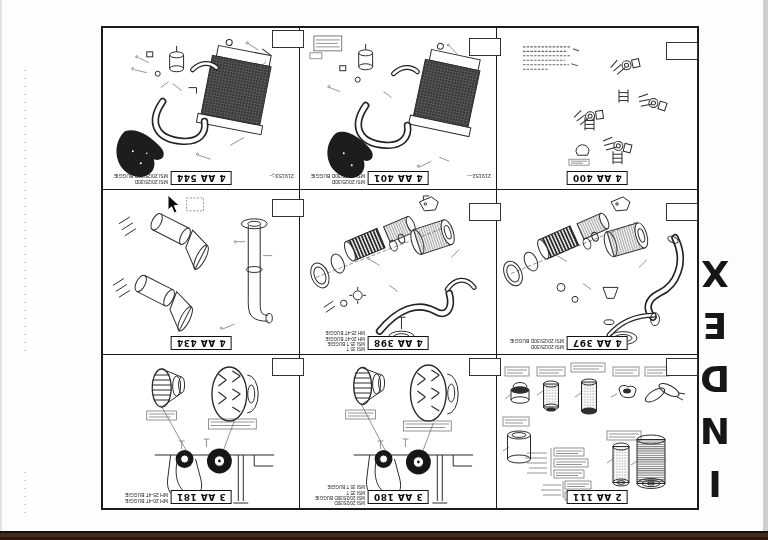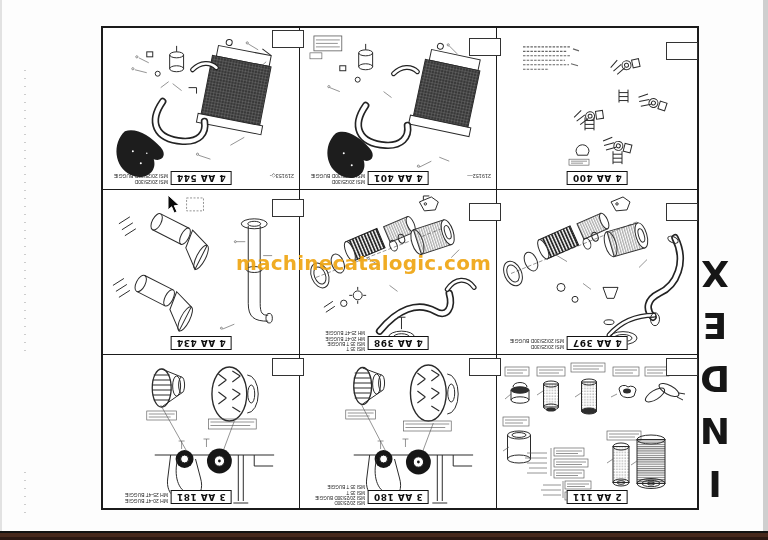--- a/index.html
+++ b/index.html
@@ -598,14 +598,13 @@
   </div>
 
   <div class="indexword">
     <span>I</span>
     <span>N</span>
     <span>D</span>
     <span>E</span>
     <span>X</span>
   </div>
 
-  <div class="watermark">machinecatalogic.com</div>
 </div>
 
 </body></html>

